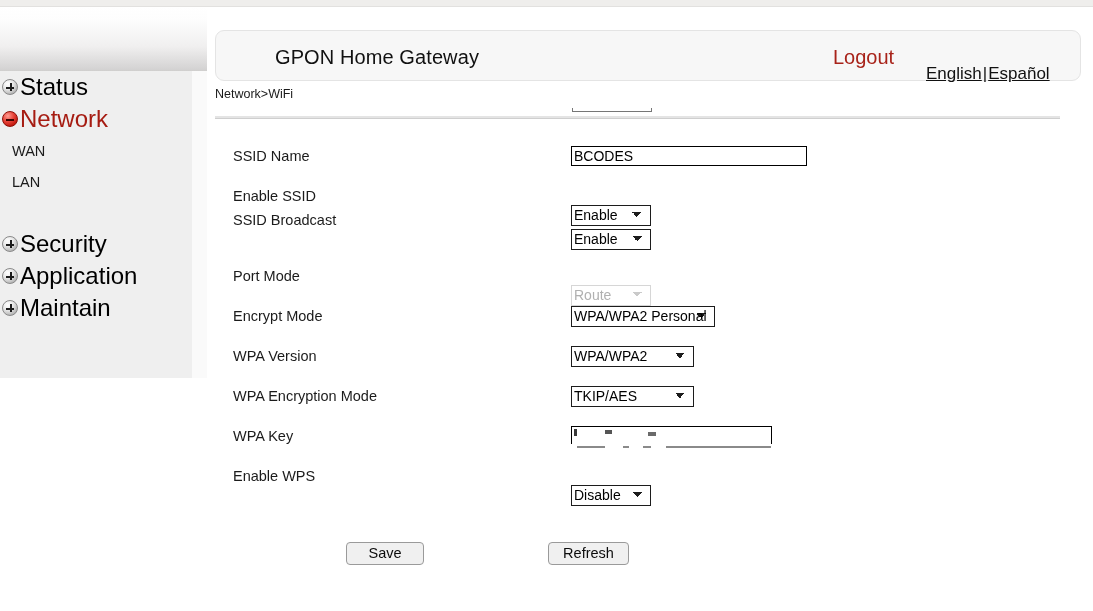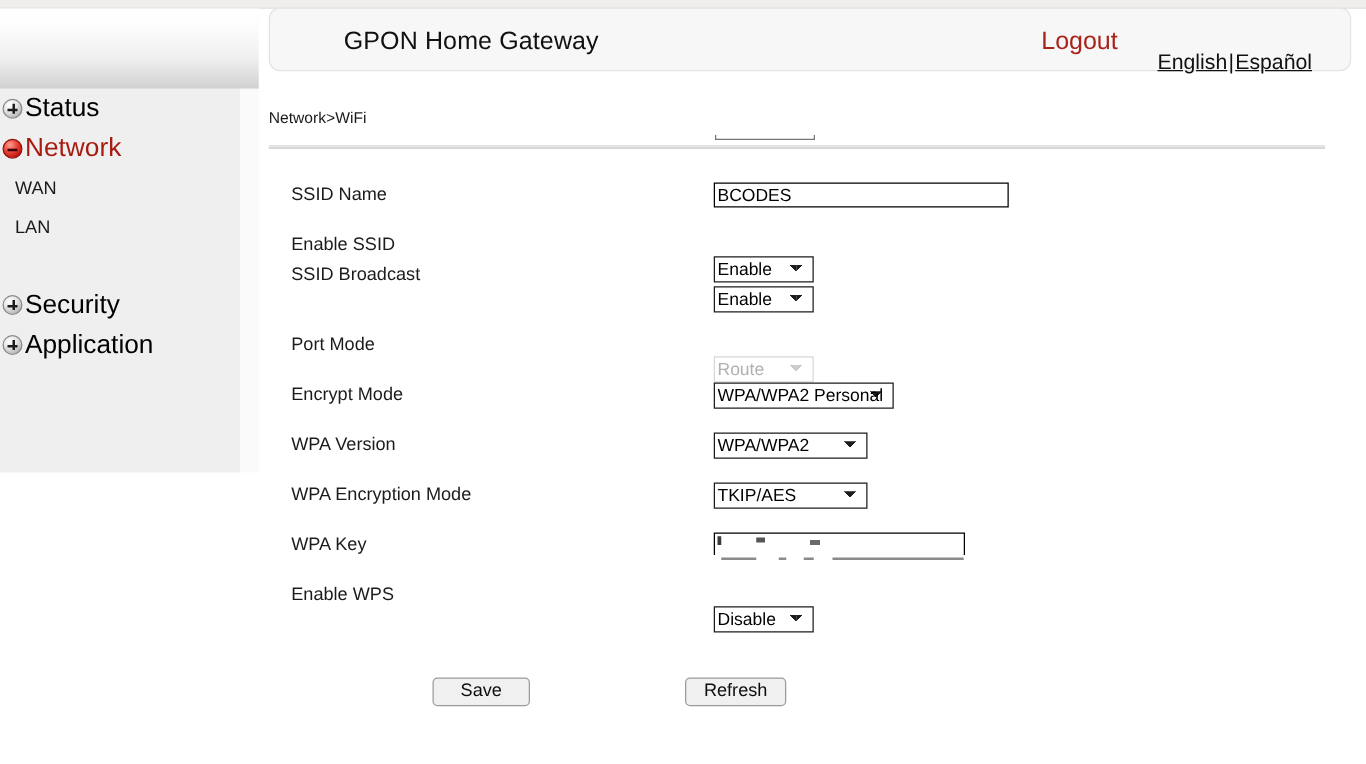--- a/index.html
+++ b/index.html
@@ -61,21 +61,21 @@
     left: 0;
     width: 192px;
     display: flex;
     align-items: center;
     box-sizing: border-box;
     cursor: default;
   }
   .nav-top {
     height: 32px;
     padding-left: 2px;
-    font-size: 21px;
+    font-size: 24px;
     color: #000000;
   }
   .nav-top .nav-label { margin-left: 2px; }
   .nav-top.nav-open .nav-label { color: #a61c12; }
   .nav-sub {
     height: 31px;
     padding-left: 12px;
     font-size: 14.5px;
     color: #1a1a1a;
   }
@@ -122,21 +122,21 @@
   }
   .nav-icon.minus::before {
     left: 3px; top: 6.5px; width: 8px; height: 2px;
     background: #3b0400;
   }
   .nav-icon.minus::after { display: none; }
 
   
   #header-panel {
     position: absolute;
-    top: 6px; left: 215px;
+    top: 30px; left: 215px;
     width: 866px;
     height: 51px;
     background: #f7f7f7;
     border: 1px solid #e4e4e4;
     border-radius: 9px;
     box-sizing: border-box;
   }
   #app-title {
     position: absolute;
     left: 59px;
@@ -353,20 +353,24 @@
   <div class="nav-row nav-top" style="top:221px;">
     <span class="nav-icon plus"></span>
     <span class="nav-label">Security</span>
   </div>
 
   <div class="nav-row nav-top" style="top:253px;">
     <span class="nav-icon plus"></span>
     <span class="nav-label">Application</span>
   </div>
 
+  <div class="nav-row nav-top" style="top:285px;">
+    <span class="nav-icon plus"></span>
+    <span class="nav-label">Maintain</span>
+  </div>
 
 </div>
 
 <div id="header-panel">
   <div id="app-title">GPON Home Gateway</div>
   <div id="logout-link">Logout</div>
   <div id="lang-bar"><span class="lang">English</span><span id="lang-sep">|</span><span class="lang">Español</span></div>
 </div>
 
 <div id="breadcrumb">Network&gt;WiFi</div>

